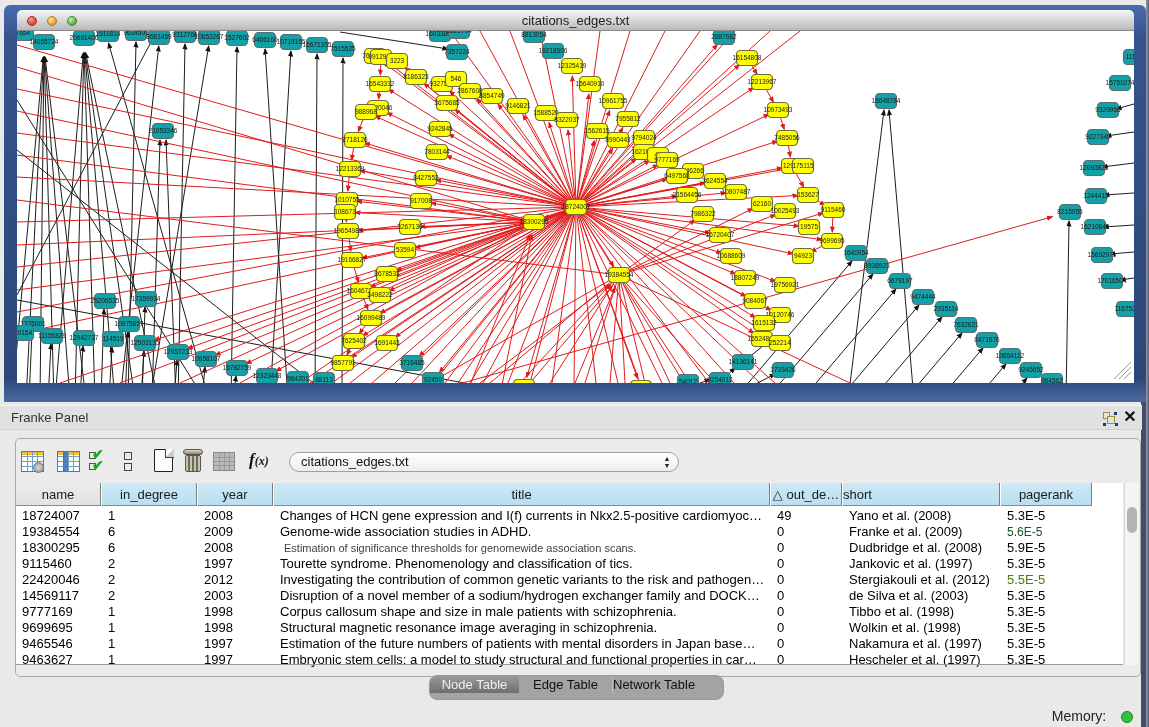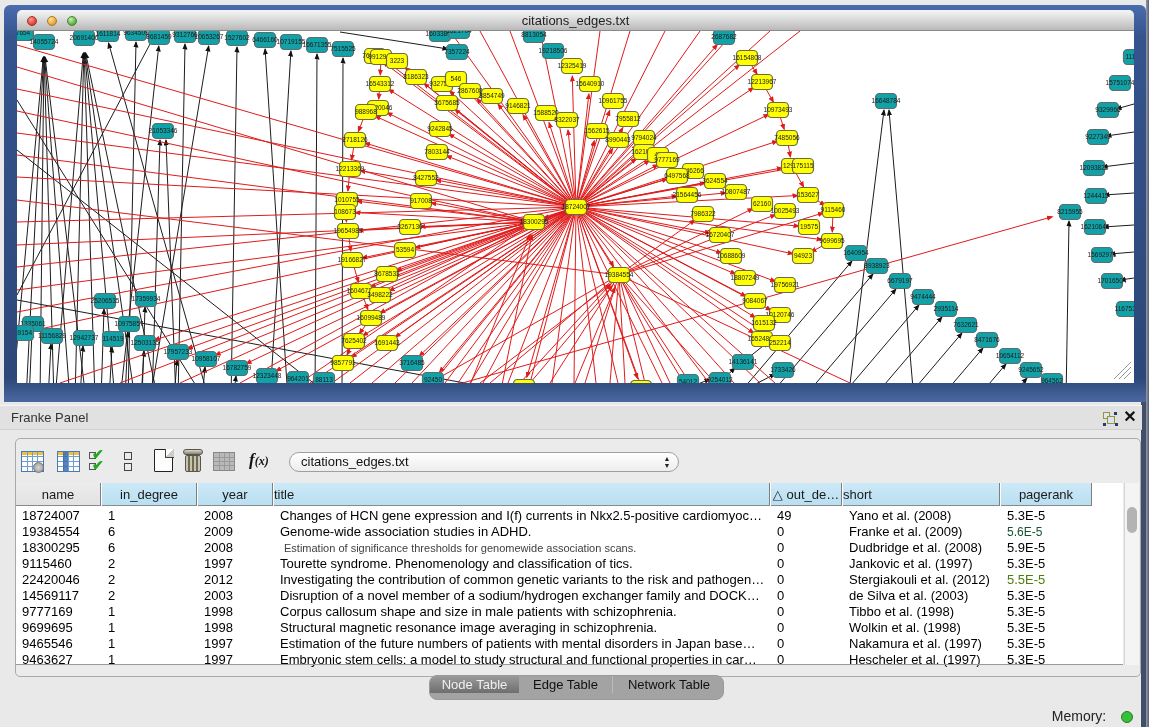--- a/index.html
+++ b/index.html
@@ -601,21 +601,21 @@
 <div style="position:absolute;left:249px;top:450px;width:26px;height:22px;font-family:'Liberation Serif',serif;font-style:italic;font-weight:bold;font-size:17px;color:#111">f<span style="font-size:12px">(x)</span></div>
 
 <div style="position:absolute;left:289px;top:452px;width:390px;height:20px;background:linear-gradient(#ffffff,#ededed);border:1px solid #9f9f9f;border-radius:10px"></div>
 <div style="position:absolute;left:301px;top:452px;height:20px;line-height:20px;font-size:13px;color:#111">citations_edges.txt</div>
 <div style="position:absolute;left:663px;top:455px;width:8px;height:14px;font-size:7px;line-height:7px;color:#222;text-align:center">▲<br>▼</div>
 
 <div style="position:absolute;left:16px;top:483px;width:1107px;height:182px;background:#fff"></div>
 <div style="position:absolute;left:16px;top:483px;width:85px;height:23px;line-height:23px;background:linear-gradient(#ececec,#e2e2e2);border-right:1px solid #7f7f7f;border-bottom:1px solid #8a8a8a;font-size:13px;color:#1a1a1a;text-align:center;white-space:nowrap;overflow:hidden">name</div>
 <div style="position:absolute;left:102px;top:483px;width:95px;height:23px;line-height:23px;background:linear-gradient(#cde9f7,#b9dff1);border-right:1px solid #7f7f7f;border-bottom:1px solid #8a8a8a;font-size:13px;color:#1a1a1a;text-align:center;white-space:nowrap;overflow:hidden">in_degree</div>
 <div style="position:absolute;left:198px;top:483px;width:75px;height:23px;line-height:23px;background:linear-gradient(#cde9f7,#b9dff1);border-right:1px solid #7f7f7f;border-bottom:1px solid #8a8a8a;font-size:13px;color:#1a1a1a;text-align:center;white-space:nowrap;overflow:hidden">year</div>
-<div style="position:absolute;left:274px;top:483px;width:496px;height:23px;line-height:23px;background:linear-gradient(#cde9f7,#b9dff1);border-right:1px solid #7f7f7f;border-bottom:1px solid #8a8a8a;font-size:13px;color:#1a1a1a;white-space:nowrap;overflow:hidden">title</div>
+<div style="position:absolute;left:274px;top:483px;width:496px;height:23px;line-height:23px;background:linear-gradient(#cde9f7,#b9dff1);border-right:1px solid #7f7f7f;border-bottom:1px solid #8a8a8a;font-size:13px;color:#1a1a1a;text-align:center;white-space:nowrap;overflow:hidden">title</div>
 <div style="position:absolute;left:771px;top:483px;width:71px;height:23px;line-height:23px;background:linear-gradient(#cde9f7,#b9dff1);border-right:1px solid #7f7f7f;border-bottom:1px solid #8a8a8a;font-size:13px;color:#1a1a1a;text-align:center;white-space:nowrap;overflow:hidden">△ out_de…</div>
 <div style="position:absolute;left:843px;top:483px;width:157px;height:23px;line-height:23px;background:linear-gradient(#cde9f7,#b9dff1);border-right:1px solid #7f7f7f;border-bottom:1px solid #8a8a8a;font-size:13px;color:#1a1a1a;text-align:left;white-space:nowrap;overflow:hidden">short</div>
 <div style="position:absolute;left:1001px;top:483px;width:91px;height:23px;line-height:23px;background:linear-gradient(#cde9f7,#b9dff1);border-right:1px solid #7f7f7f;border-bottom:1px solid #8a8a8a;font-size:13px;color:#1a1a1a;text-align:center;white-space:nowrap;overflow:hidden">pagerank</div>
 <div style="position:absolute;left:16px;top:483px;width:1107px;height:182px;overflow:hidden">
 </div>
 <div style="position:absolute;left:22px;top:508px;width:76px;height:16px;line-height:16px;font-size:13px;color:#000;white-space:nowrap;overflow:hidden">18724007</div>
 <div style="position:absolute;left:108px;top:508px;width:86px;height:16px;line-height:16px;font-size:13px;color:#000;white-space:nowrap;overflow:hidden">1</div>
 <div style="position:absolute;left:204px;top:508px;width:66px;height:16px;line-height:16px;font-size:13px;color:#000;white-space:nowrap;overflow:hidden">2008</div>
 <div style="position:absolute;left:280px;top:508px;width:487px;height:16px;line-height:16px;font-size:13px;color:#000;white-space:nowrap;overflow:hidden">Changes of HCN gene expression and I(f) currents in Nkx2.5-positive cardiomyoc…</div>
 <div style="position:absolute;left:777px;top:508px;width:62px;height:16px;line-height:16px;font-size:13px;color:#000;white-space:nowrap;overflow:hidden">49</div>
@@ -685,17 +685,17 @@
 <div style="position:absolute;left:849px;top:652px;width:148px;height:16px;line-height:16px;font-size:13px;color:#000;white-space:nowrap;overflow:hidden">Hescheler et al. (1997)</div>
 <div style="position:absolute;left:1007px;top:652px;width:82px;height:16px;line-height:16px;font-size:13px;color:#000;white-space:nowrap;overflow:hidden">5.3E-5</div>
 <div style="position:absolute;left:16px;top:664px;width:1107px;height:1px;background:#999"></div>
 
 <div style="position:absolute;left:1124px;top:483px;width:15px;height:182px;background:#f4f4f4;border-left:1px solid #d5d5d5"></div>
 <div style="position:absolute;left:1127px;top:507px;width:10px;height:26px;background:#b3b3b3;border-radius:5px"></div>
 
 <div style="position:absolute;left:429px;top:675px;width:295px;height:25px;border:1px solid #9a9a9a;border-radius:8px;background:#a3a3a3;overflow:hidden">
   <div style="position:absolute;left:0;top:0;width:89px;height:17px;background:linear-gradient(#9a9a9a,#6e6e6e);color:#f0f0f0;font-size:13px;line-height:17px;text-align:center">Node Table</div>
   <div style="position:absolute;left:89px;top:0;width:94px;height:17px;border-right:1px solid #bbb;color:#111;font-size:13px;line-height:17px;text-align:center">Edge Table</div>
-  <div style="position:absolute;left:183px;top:0;width:112px;height:17px;color:#111;font-size:13px;line-height:17px;text-align:center">Network Table</div>
+  <div style="position:absolute;left:183px;top:0;width:112px;height:17px;color:#111;font-size:13px;line-height:17px;">Network Table</div>
 </div>
 
 <div style="position:absolute;left:1040px;top:708px;width:78px;height:16px;line-height:16px;font-size:14px;color:#222;text-align:center">Memory: OK</div>
 <div style="position:absolute;left:1121px;top:711px;width:12px;height:12px;border-radius:50%;background:#35c135;border:1px solid #2a7a2a"></div>
 
 </body></html>

